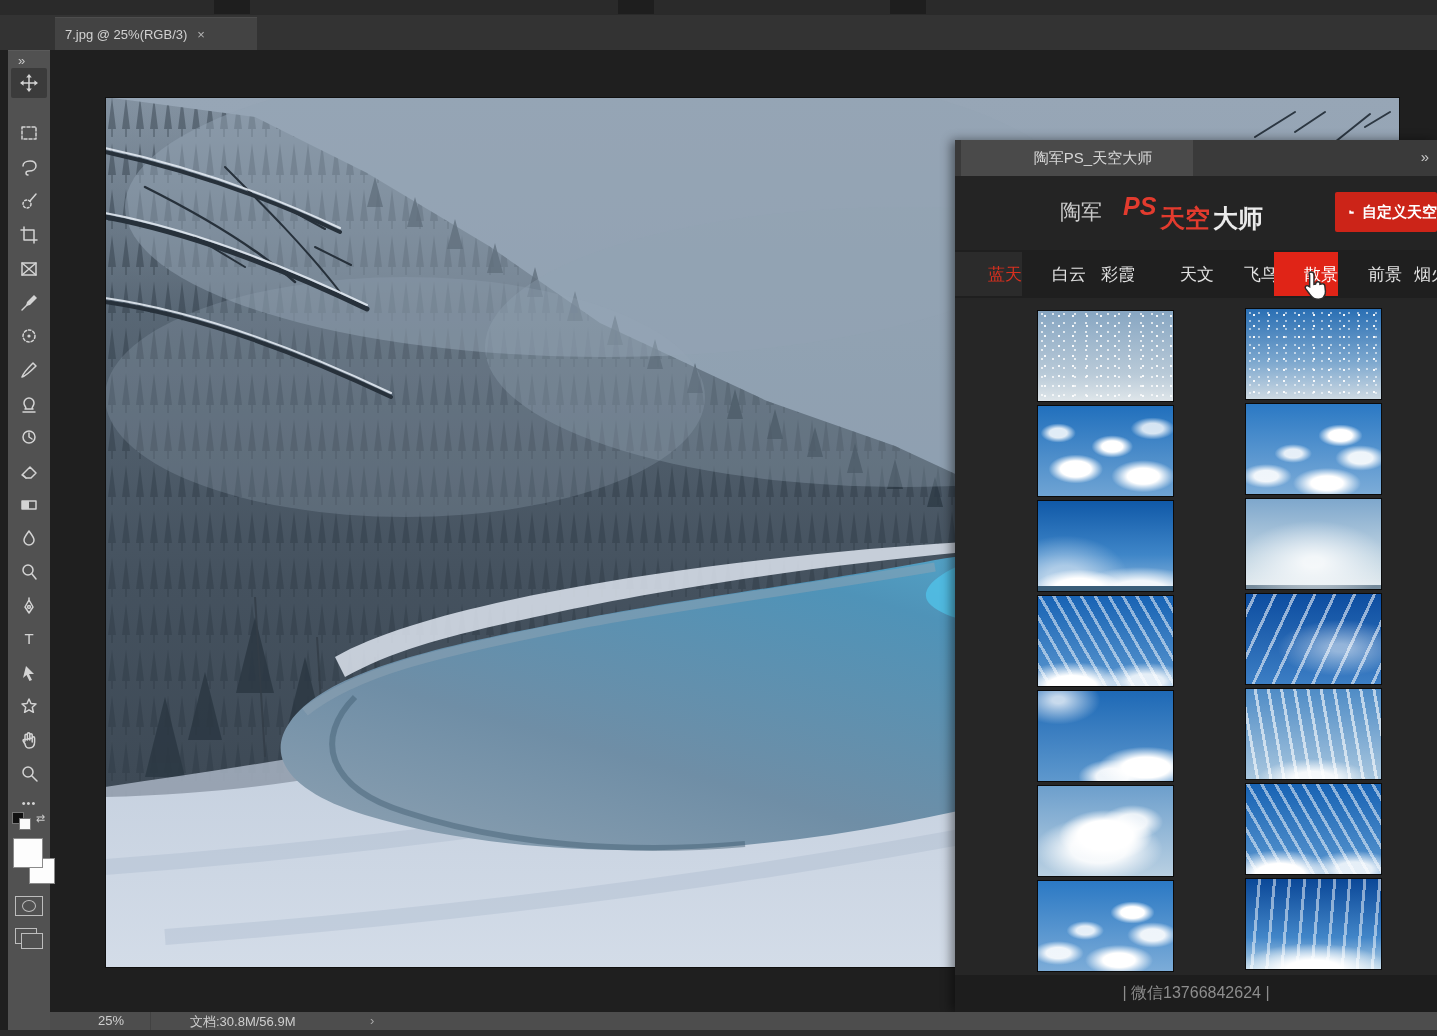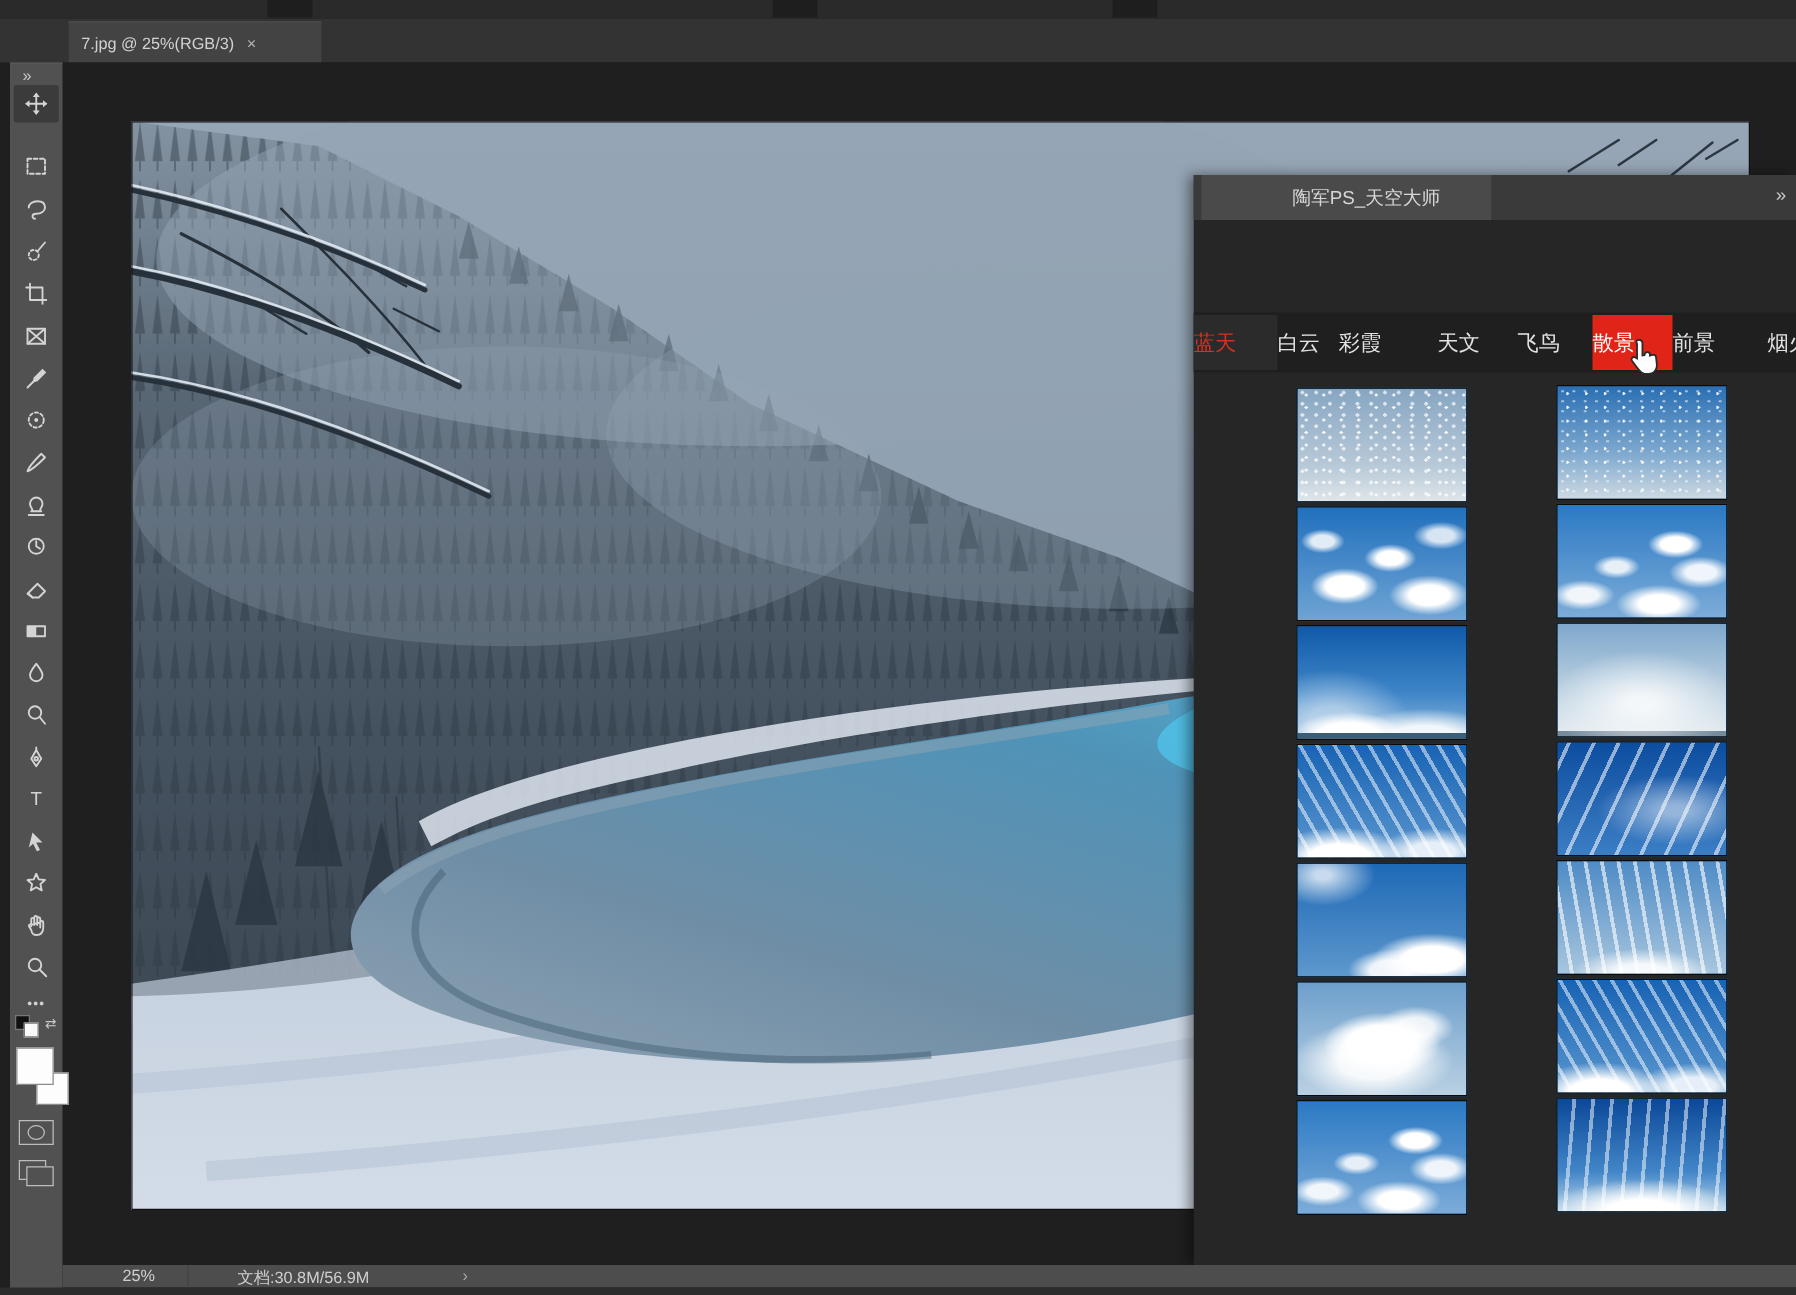--- a/index.html
+++ b/index.html
@@ -48,21 +48,21 @@
   .logo-sky{color:#e23b2e;font-size:25px;font-weight:bold;}
   .logo-master{color:#eaeaea;font-size:25px;font-weight:bold;}
   .customsky{
     left:380px;top:16px;height:40px;width:102px;background:#cc2418;color:#fff;
     display:flex;align-items:center;gap:8px;padding-left:14px;box-sizing:border-box;
     font-size:15px;font-weight:bold;overflow:hidden;white-space:nowrap;border-radius:2px;
   }
   .ptabs{left:0;top:110px;width:482px;height:48px;background:#1f1f1f;}
   .ptab{
     position:absolute;top:2px;height:44px;width:64px;display:flex;align-items:center;
-    justify-content:flex-start;color:#e2e2e2;font-size:17px;white-space:nowrap;
+    justify-content:flex-end;color:#e2e2e2;font-size:17px;white-space:nowrap;
   }
   .ptab.first{background:#2b2b2b;color:#d8301f;width:67px;}
   .ptab.active{background:#e02417;color:#fff;}
   .pfooter{
     left:0;top:835px;width:482px;height:37px;background:#1d1d1d;color:#8d8d8d;
     font-size:16px;display:flex;align-items:center;justify-content:center;
   }
   .sky{
     position:absolute;width:137px;height:92px;box-sizing:border-box;
     border:1px solid #0b0b0b;background-color:#2d7cc2;cursor:pointer;
@@ -363,20 +363,33 @@
 <div class="abs" style="left:21px;top:933px;width:20px;height:14px;border:1px solid #bdbdbd;background:#515151"></div>
 
 <div class="abs panel">
   <div class="abs ptitlebar">
     <div class="abs ptitletab">
       <span>陶军PS_天空大师</span>
     </div>
     <span class="pchev">»</span>
   </div>
 
+  <div class="abs plogo">
+    <span class="abs logo-prefix" style="left:105px;top:22px">陶军</span>
+    <span class="abs logo-ps" style="left:168px;top:16px">PS</span>
+    <span class="abs logo-sky" style="left:205px;top:26px">天空</span>
+    <span class="abs logo-master" style="left:258px;top:26px">大师</span>
+    <div class="abs customsky">
+      <svg width="18" height="14" viewBox="0 0 18 14">
+        <path d="M1 3h6l1.5 2H17v8H1z" fill="#fff"></path>
+          <path d="M1 3V1.5h5L7.5 3" fill="#fff"></path>
+      </svg>
+      <span>自定义天空</span>
+    </div>
+  </div>
 
   <div class="abs ptabs">
     <div class="ptab first" style="left:0">
         <span>蓝天</span>
       </div>
     <div class="ptab" style="left:67px">
         <span>白云</span>
       </div>
     <div class="ptab" style="left:116px">
         <span>彩霞</span>
@@ -406,20 +419,23 @@
   <div class="sky v4" style="left:290px;top:358px"></div>
   <div class="sky v5" style="left:82px;top:455px"></div>
   <div class="sky v6" style="left:290px;top:453px"></div>
   <div class="sky v10" style="left:82px;top:550px"></div>
   <div class="sky v8" style="left:290px;top:548px"></div>
   <div class="sky v9" style="left:82px;top:645px"></div>
   <div class="sky v5" style="left:290px;top:643px"></div>
   <div class="sky v11" style="left:82px;top:740px"></div>
   <div class="sky v12" style="left:290px;top:738px"></div>
 
+  <div class="abs pfooter">
+    <span>| 微信13766842624 |</span>
+  </div>
 </div>
 
 <div class="abs statusbar">
   <span style="left:16px">25%</span>
   <div class="statdiv" style="left:100px"></div>
   <span style="left:108px">文档:30.8M/56.9M</span>
   <span style="left:288px;color:#a8a8a8">›</span>
 </div>
 <div class="abs statusbottom"></div>
 

